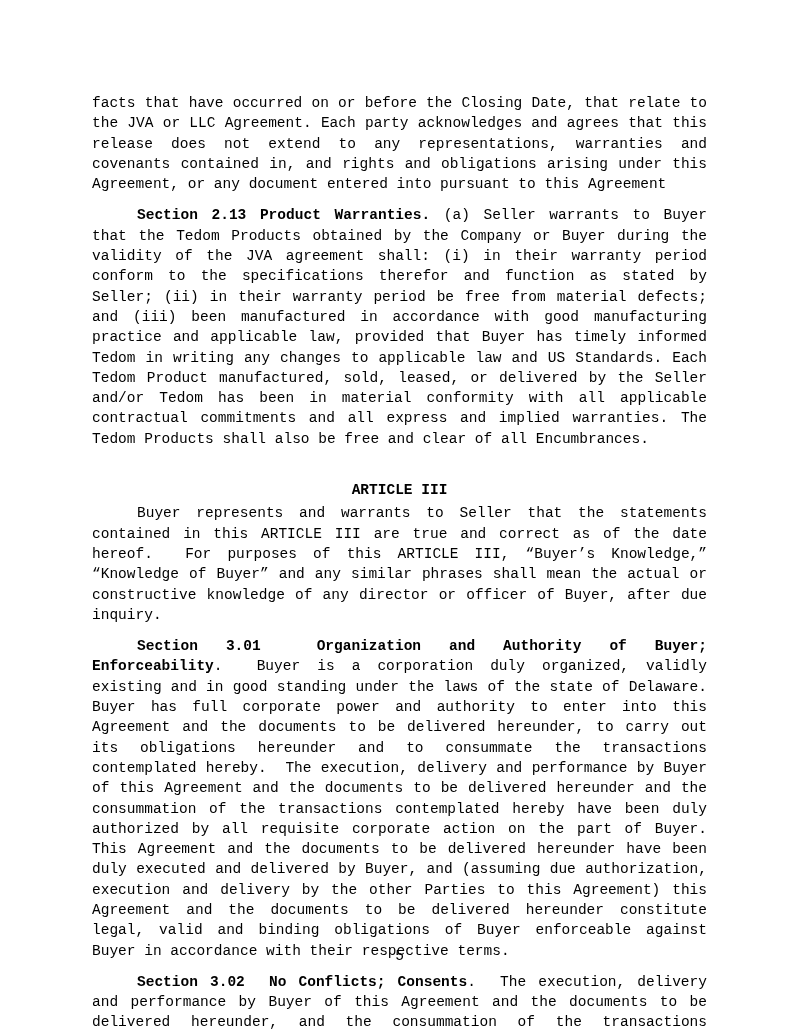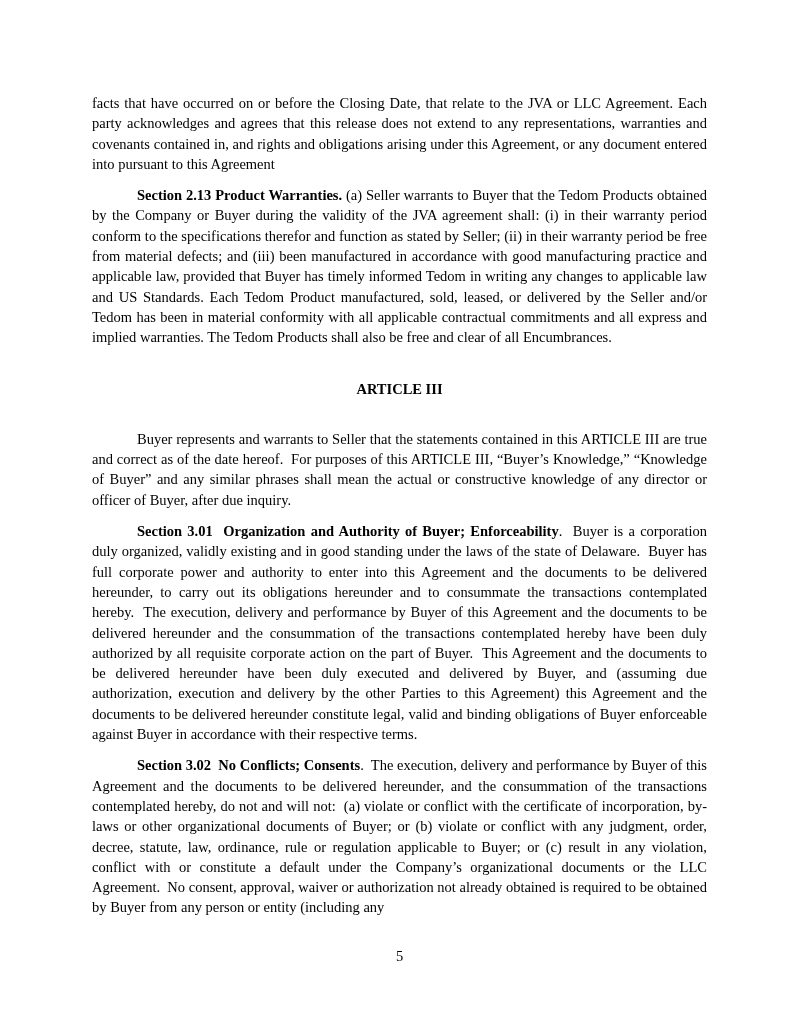--- a/index.html
+++ b/index.html
@@ -6,21 +6,21 @@
     margin: 0;
     padding: 0;
     background: #ffffff;
   }
   .page {
     position: relative;
     width: 799px;
     height: 1034px;
     background: #ffffff;
     overflow: hidden;
-    font-family: Liberation Serif, serif;
+    font-family: Liberation Mono, monospace;
     color: #000000;
   }
   .content {
     position: absolute;
     left: 92px;
     top: 93px;
     width: 615px;
     font-size: 14.5px;
     line-height: 20.3px;
     text-align: justify;
@@ -29,21 +29,21 @@
     margin: 0 0 11px 0;
     white-space: pre-wrap;
   }
   .para.indent {
     text-indent: 45px;
   }
   .lead {
     font-weight: bold;
   }
   .article-heading {
-    margin: 31px 0 30px 0;
+    margin: 31px 0 3px 0;
     text-align: center;
     font-weight: bold;
     font-size: 14.5px;
     line-height: 20.3px;
   }
   .page-number {
     position: absolute;
     left: 0;
     top: 946px;
     width: 799px;

